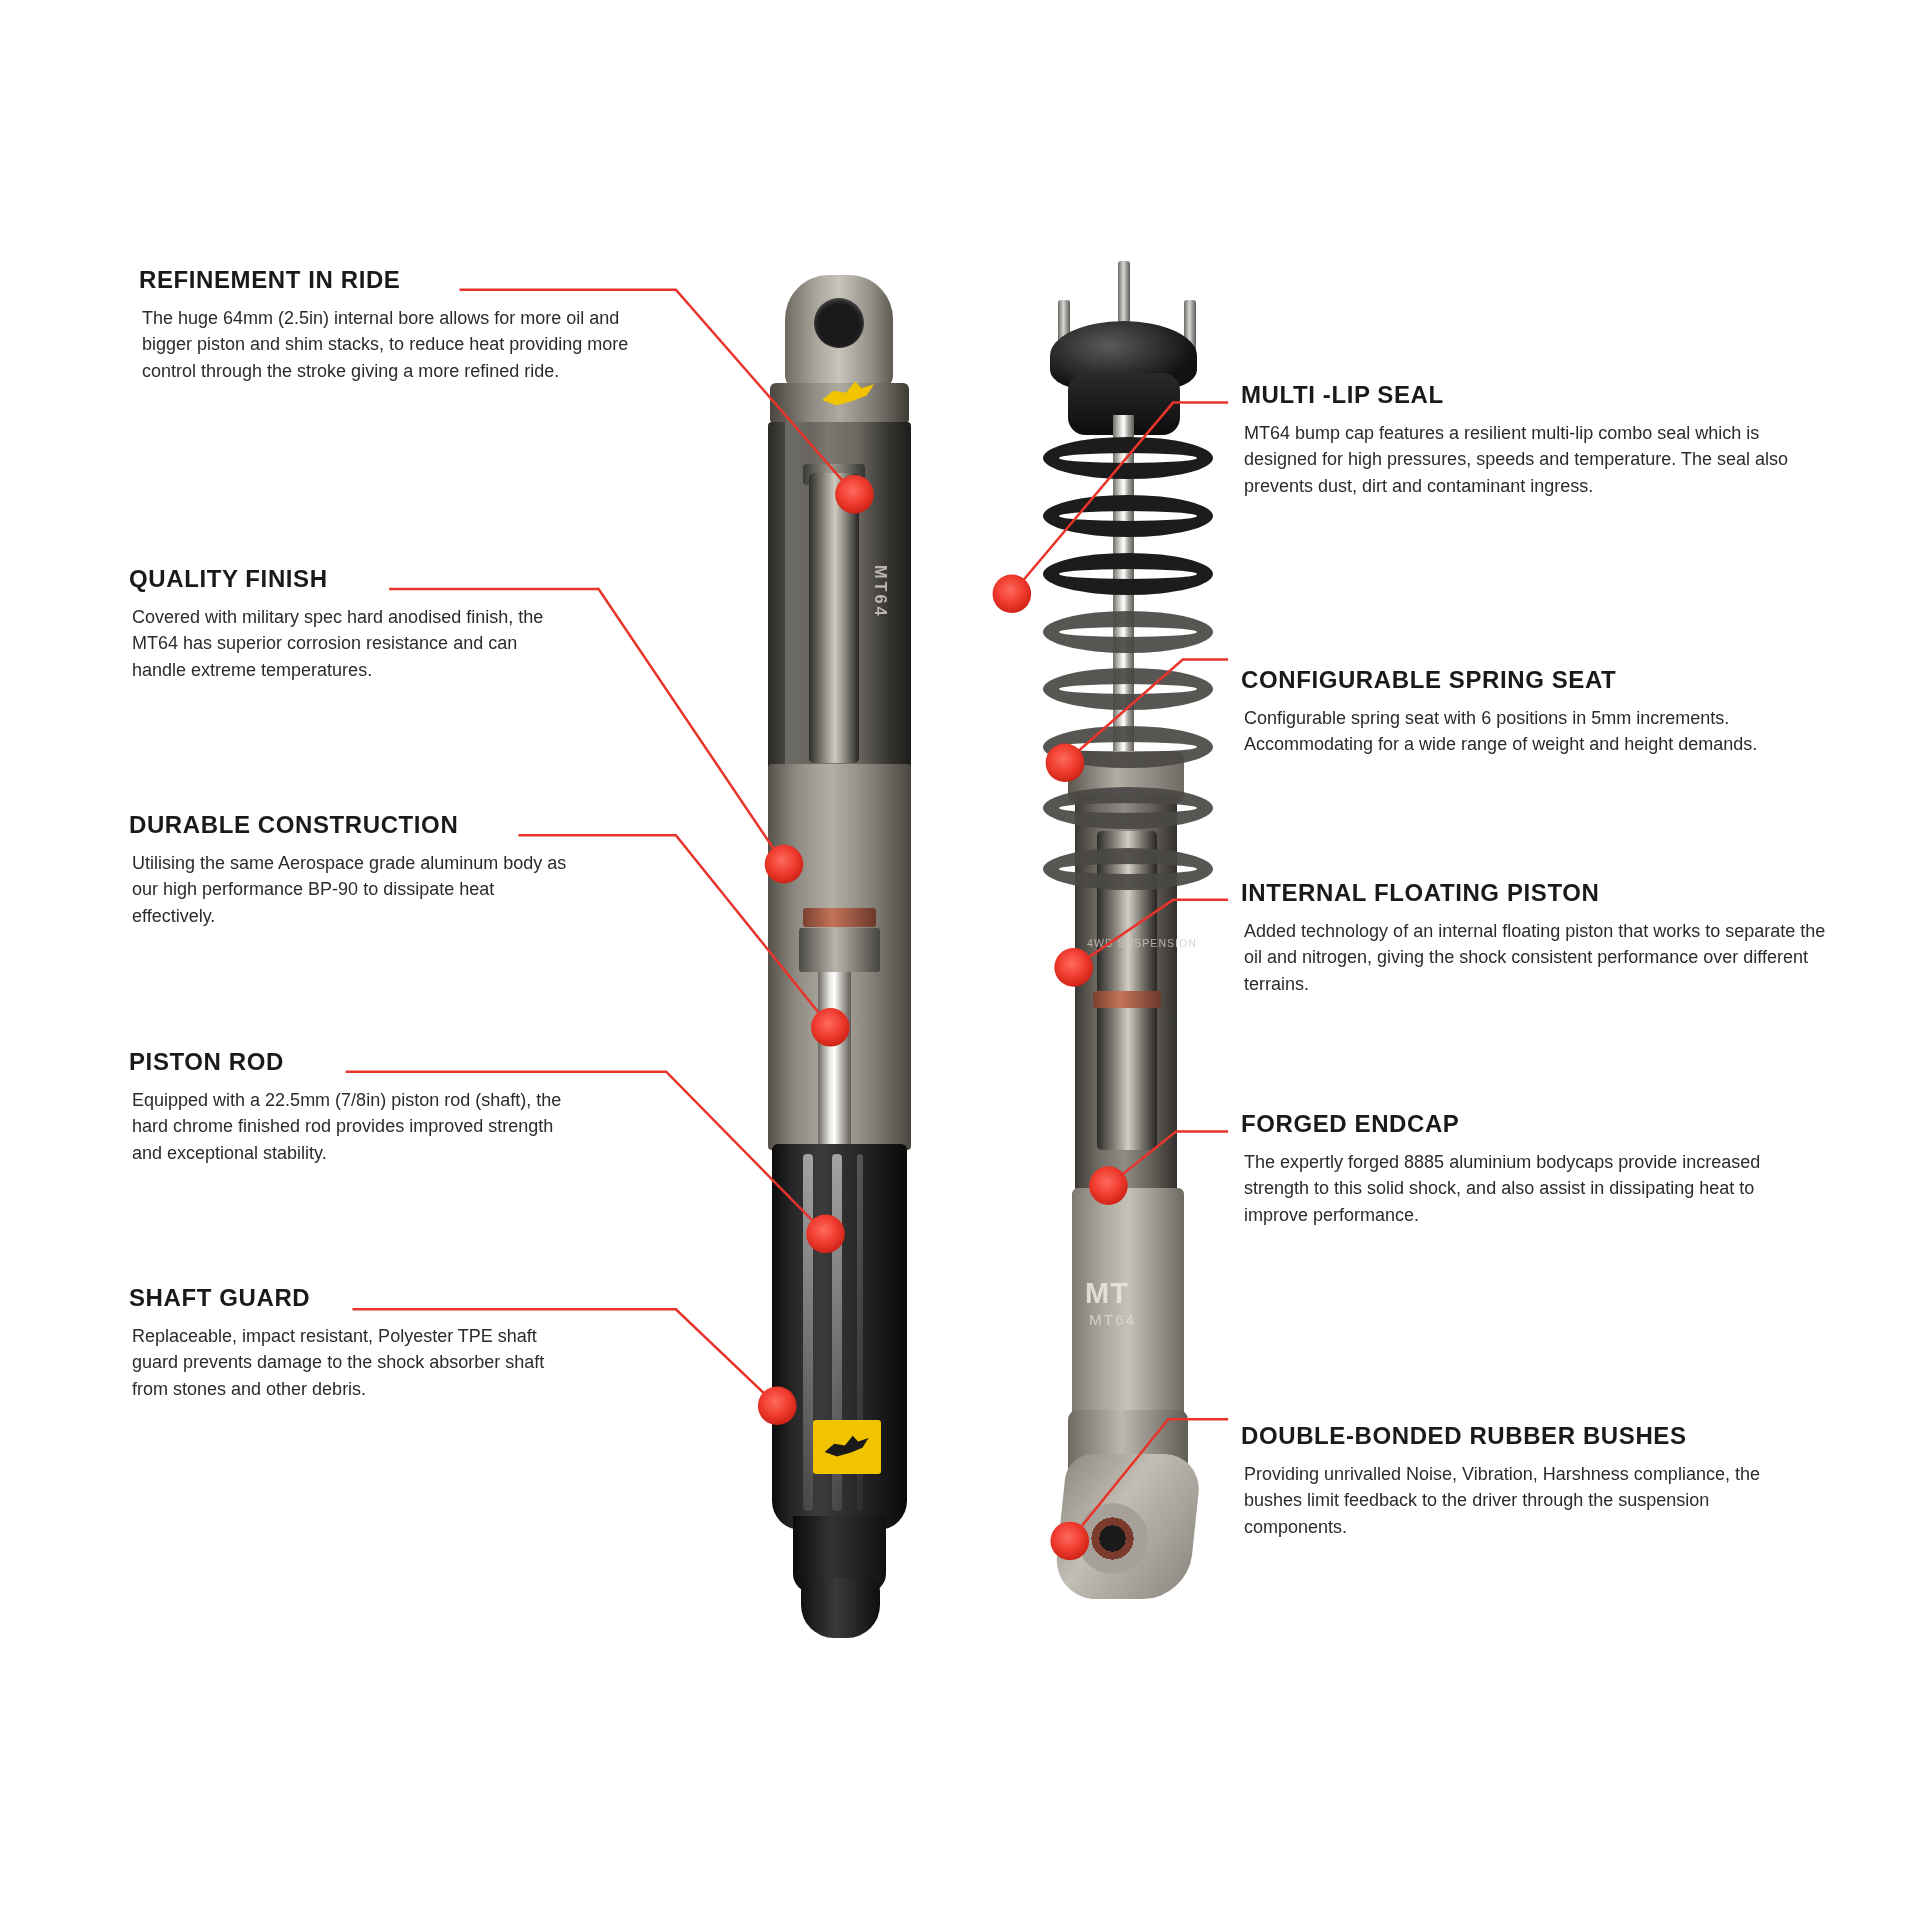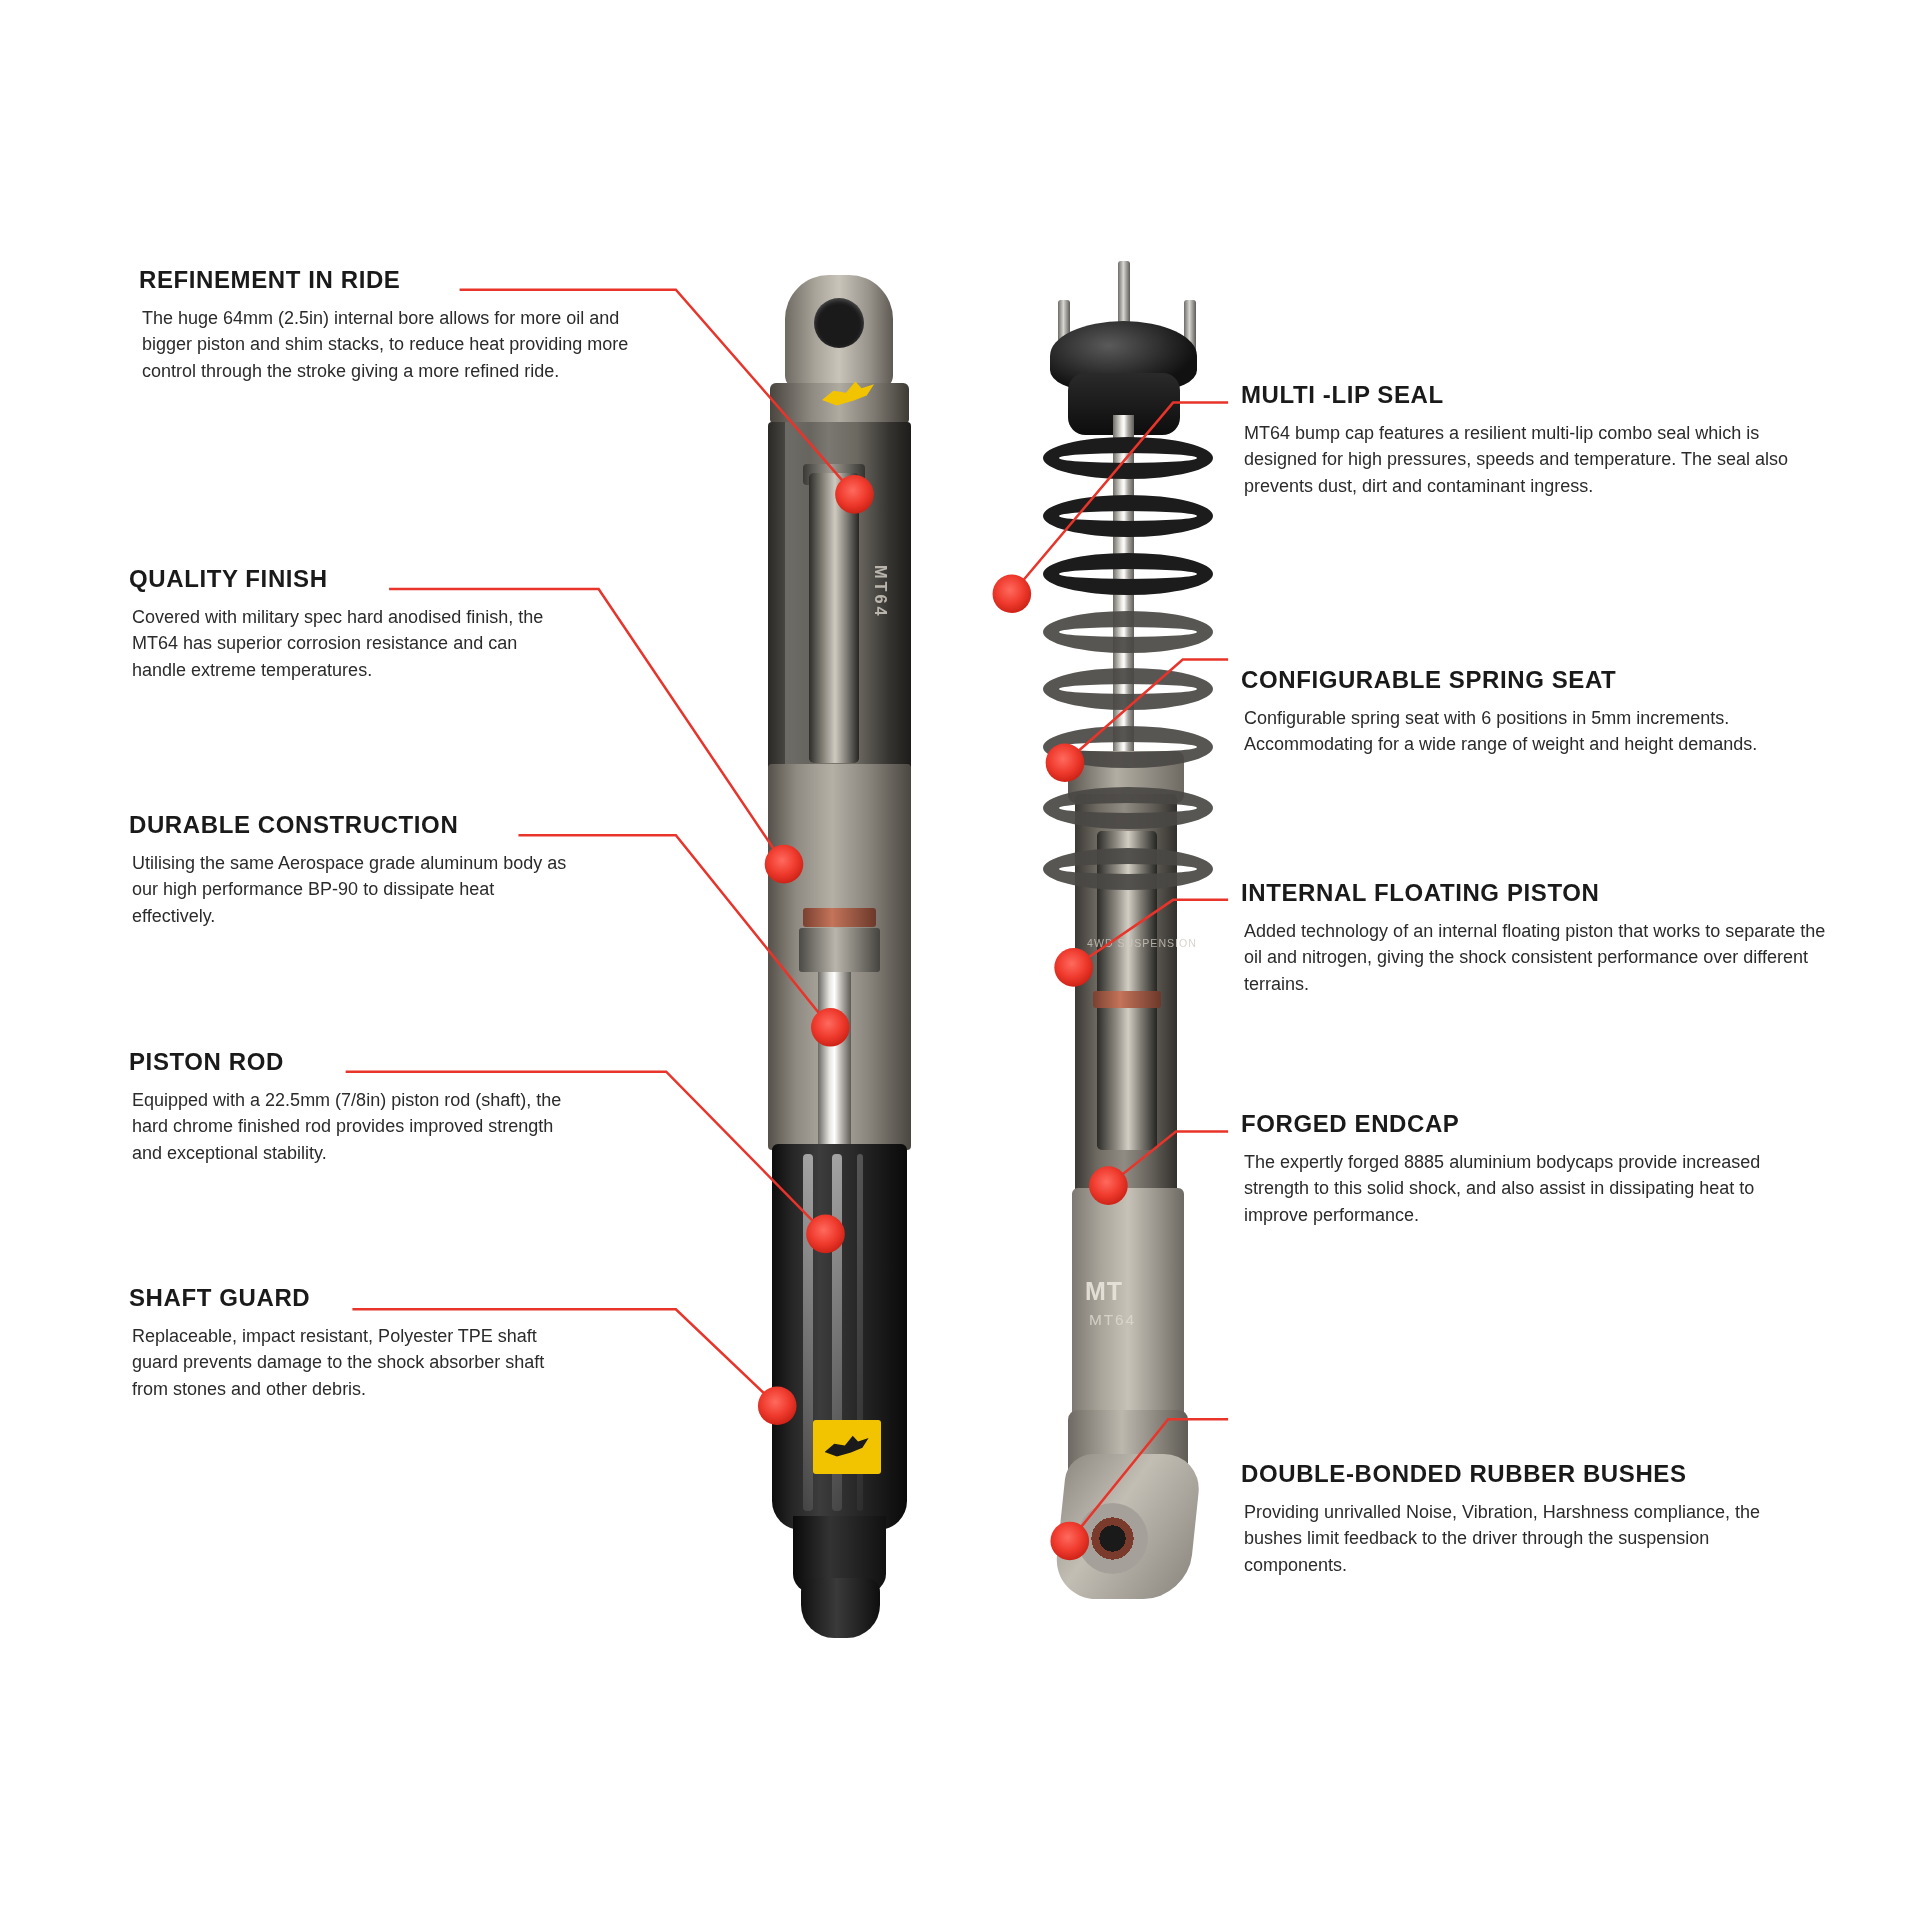--- a/index.html
+++ b/index.html
@@ -232,21 +232,21 @@
     border-radius: 25px 39px 44px 44px;
     transform: skewX(-6deg);
   }
   .bush {
     position: absolute; left: 73px; top: 1242px; width: 71px; height: 71px;
     border-radius: 50%;
     background: radial-gradient(circle at 50% 50%, #1a1a1a 0 26%, #7a3a2c 26% 42%, #a5a099 42% 100%);
   }
   .mt-logo {
     position: absolute; left: 81px; top: 1016px; color: #e9e5dc;
-    font-weight: bold; font-size: 25px; letter-spacing: 1px; opacity: .9;
+    font-weight: bold; font-size: 29px; letter-spacing: 1px; opacity: .9;
   }
   .mt-sub {
     position: absolute; left: 85px; top: 1050px; color: #ded9d0;
     font-size: 15.4px; letter-spacing: 1.9px; opacity: .85;
   }
   .small-print {
     position: absolute; color: #cfcac1; font-size: 10.6px; letter-spacing: 1px; opacity: .8;
   }
 </style>
 </head>
@@ -387,19 +387,19 @@
   <div class="callout right" style="left:1241px; top:879px; width:589px;">
     <p class="title">INTERNAL FLOATING PISTON</p>
     <p class="body">Added technology of an internal floating piston that works to separate the oil and nitrogen, giving the shock consistent performance over different terrains.</p>
   </div>
 
   <div class="callout right" style="left:1241px; top:1110px; width:560px;">
     <p class="title">FORGED ENDCAP</p>
     <p class="body">The expertly forged 8885 aluminium bodycaps provide increased strength to this solid shock, and also assist in dissipating heat to improve performance.</p>
   </div>
 
-  <div class="callout right" style="left:1241px; top:1460px; width:579px;">
+  <div class="callout right" style="left:1241px; top:1422px; width:579px;">
     <p class="title">DOUBLE-BONDED RUBBER BUSHES</p>
     <p class="body">Providing unrivalled Noise, Vibration, Harshness compliance, the bushes limit feedback to the driver through the suspension components.</p>
   </div>
 
 </div>
 
 
 </body></html>

